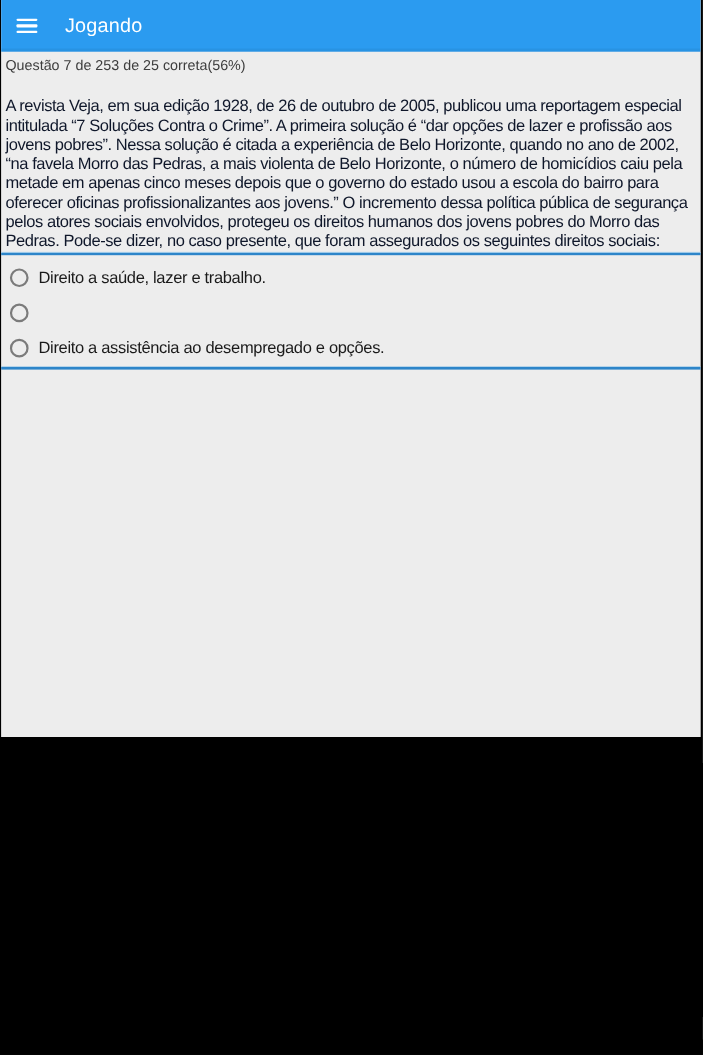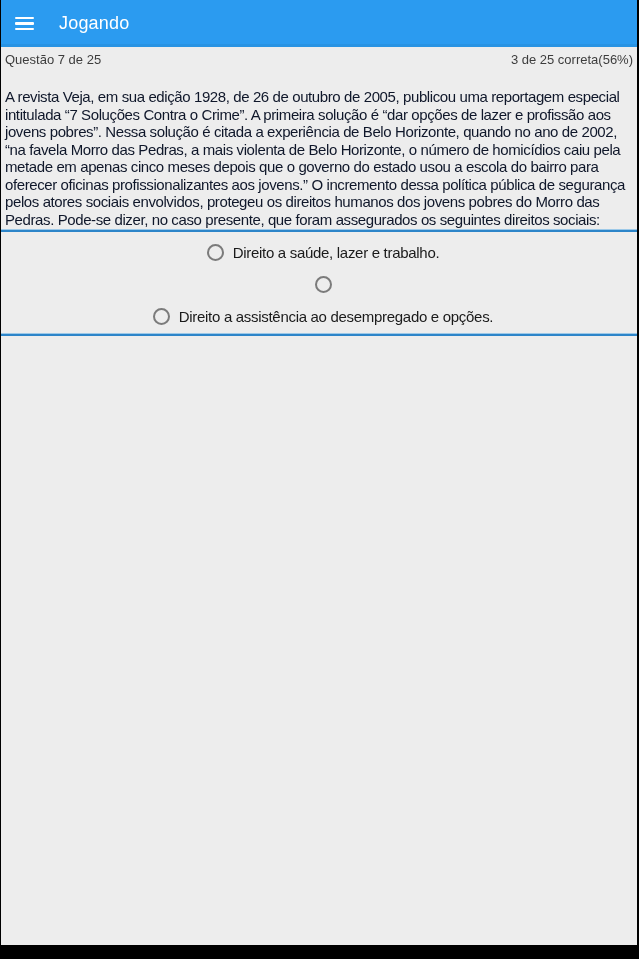--- a/index.html
+++ b/index.html
@@ -6,21 +6,21 @@
   html,body { width:639px; height:959px; }
   body {
     background:#000;
     font-family:"Liberation Sans","DejaVu Sans",sans-serif;
     overflow:hidden;
     position:relative;
   }
   .screen {
     position:absolute;
     left:1px; top:0;
-    width:636px; height:945px;
+    width:636px; height:670px;
     background:var(--bg,#ededed);
     overflow:hidden;
   }
   
   .appbar {
     height:47px;
     background:var(--appbar,#2b9bf0);
     display:flex;
     align-items:center;
     padding-left:12px;
@@ -44,21 +44,21 @@
   .appbar .title {
     color:#fff;
     font-size:18px;
     font-weight:400;
     margin-left:14px;
     letter-spacing:0.2px;
   }
   
   .status-row {
     display:flex;
-    justify-content:space-between;
+    justify-content:flex-start;
     padding:5px 4px 0 4px;
     font-size:13px;
     color:#3d3d3d;
     line-height:15px;
   }
   
   .question {
     margin:21px 4px 0 4px;
     font-size:15px;
     line-height:17.5px;
@@ -72,21 +72,20 @@
     background:linear-gradient(to bottom, #9dc9e8 0 1px, var(--divider,#2d85c9) 1px);
   }
   
   .options { padding-top:4px; }
   .option {
     height:32px;
     display:flex;
     align-items:center;
     padding-left:8px;
     cursor:pointer;
-    justify-content:center;
   }
   .radio {
     width:17px; height:17px;
     border:2px solid #7b7b7b;
     border-radius:50%;
     background:transparent;
     flex:0 0 auto;
   }
   .option-label {
     margin-left:9px;

